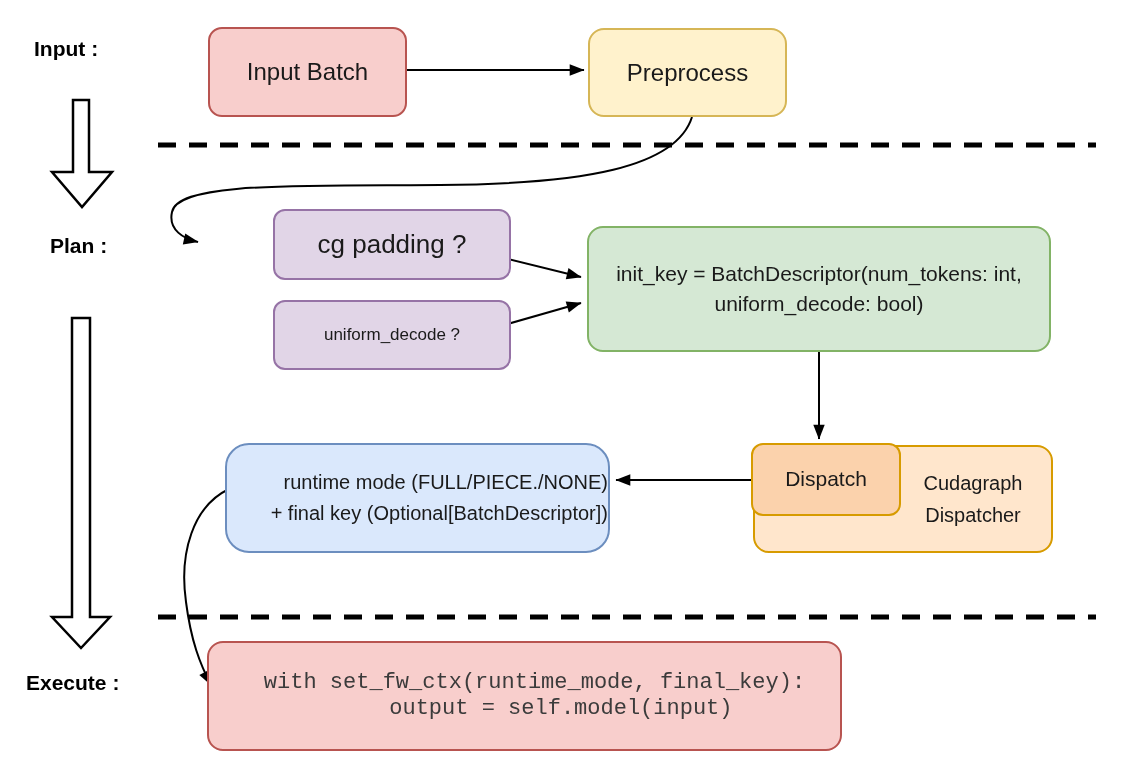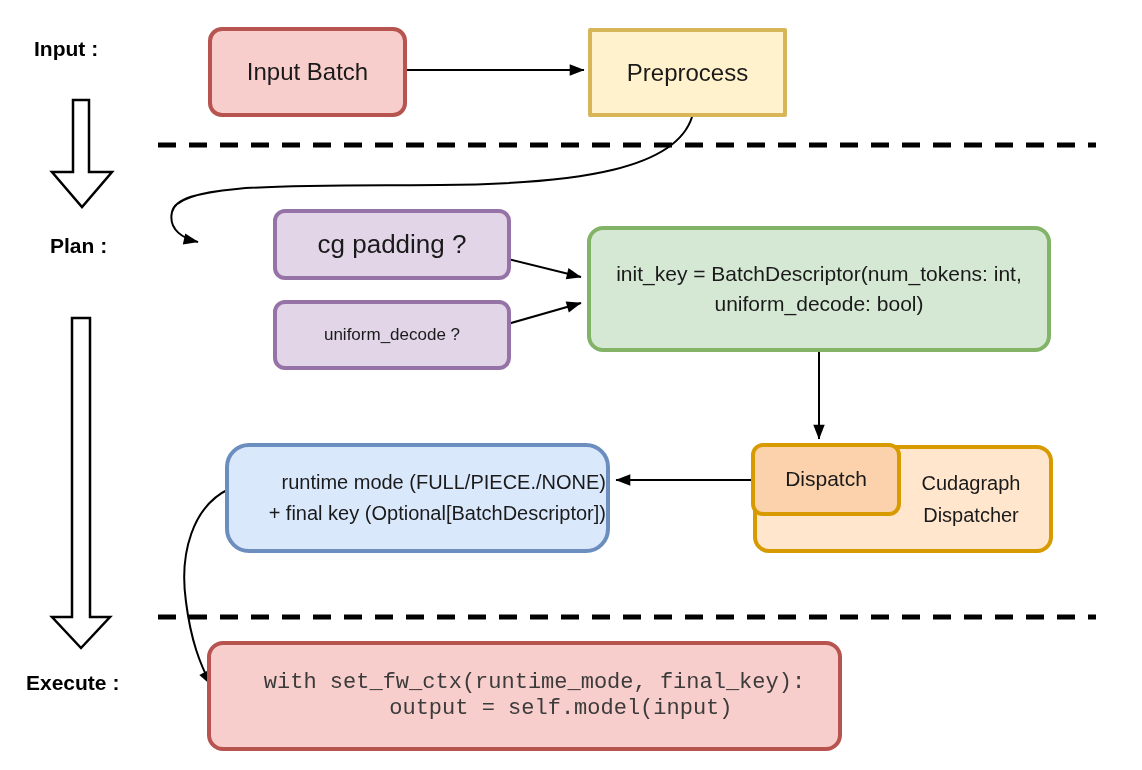--- a/index.html
+++ b/index.html
@@ -14,23 +14,23 @@
   }
   *{margin:0;padding:0;box-sizing:border-box;}
   html,body{background:#ffffff;}
   body{font-family:"Liberation Sans","DejaVu Sans",sans-serif;color:#1a1a1a;}
   .canvas{position:relative;width:1142px;height:770px;background:#ffffff;overflow:hidden;}
   .layer{position:absolute;left:0;top:0;width:1142px;height:770px;}
   .connector{stroke:var(--line-color);stroke-width:2;fill:none;}
   .dashed-sep{stroke:var(--line-color);stroke-width:5;stroke-dasharray:18 13;fill:none;}
   .hollow-arrow{fill:#ffffff;stroke:var(--line-color);stroke-width:2.5;stroke-linejoin:miter;}
   .node{position:absolute;display:flex;flex-direction:column;align-items:center;justify-content:center;
-        text-align:center;border:4px solid #6d28d9;line-height:1.25;}
+        text-align:center;border:2px solid #6d28d9;line-height:1.25;}
   .node-pink{background:var(--pink-fill);border-color:var(--pink-border);border-radius:14px;}
-  .node-yellow{background:var(--yellow-fill);border-color:var(--yellow-border);border-radius:2px;}
+  .node-yellow{background:var(--yellow-fill);border-color:var(--yellow-border);border-radius:16px;}
   .node-purple{background:var(--purple-fill);border-color:var(--purple-border);border-radius:12px;margin-left:48px;}
   .node-green{background:var(--green-fill);border-color:var(--green-border);border-radius:16px;}
   .node-blue{background:var(--blue-fill);border-color:var(--blue-border);border-radius:24px;align-items:flex-end;}
   .node-orange-outer{background:var(--orange-fill);border-color:var(--orange-border);border-radius:16px;}
   .node-orange-inner{background:var(--orange-inner-fill);border-color:var(--orange-border);border-radius:12px;z-index:3;}
   .stage-label{position:absolute;font-weight:700;font-size:21px;color:#000;white-space:nowrap;margin-left:6px;}
   .two-line span{display:block;}
   .cudagraph-text{position:absolute;right:0;top:0;bottom:0;width:156px;display:flex;flex-direction:column;
                   justify-content:center;text-align:center;font-size:20px;line-height:32px;}
   .code-box{align-items:center;justify-content:center;padding-left:20px;border-radius:16px;

